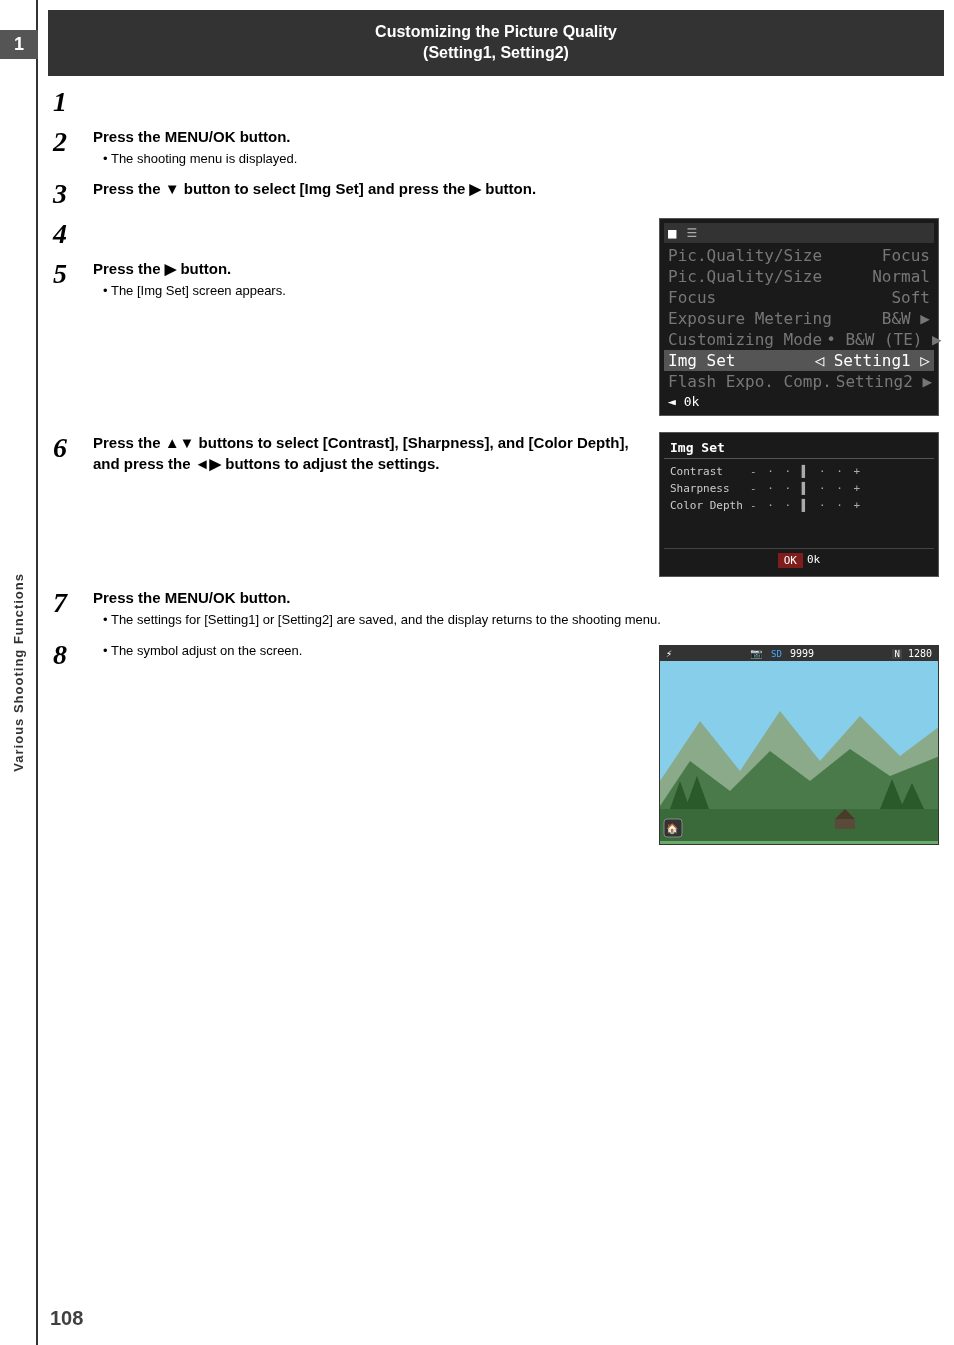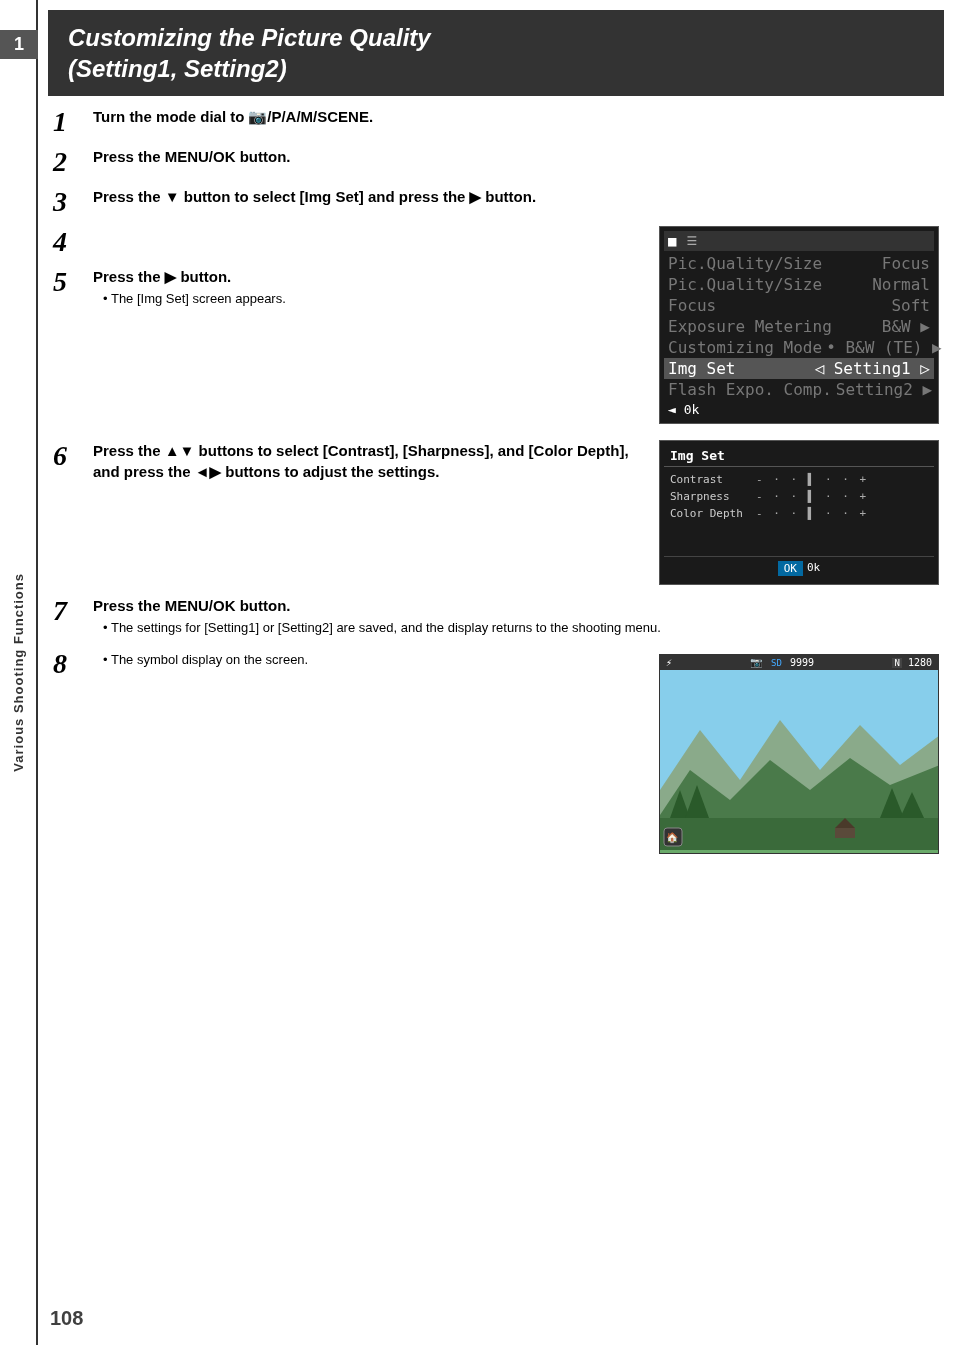--- a/index.html
+++ b/index.html
@@ -53,24 +53,24 @@
     }
 
     
     .header {
       background: #333;
       color: #fff;
       padding: 12px 20px 12px 20px;
       margin: 10px 10px 0 10px;
     }
     .header h1 {
-      font-size: 24px;
-      font-weight: bold;
-      font-style: italic;
+      font-size: 16px;
+      font-weight: bold;
       line-height: 1.3;
+      text-align: center;
     }
 
     
     .content {
       padding: 10px 15px 10px 15px;
       display: flex;
       flex-direction: column;
       gap: 0;
     }
 
@@ -184,21 +184,21 @@
       padding: 3px 6px;
       border-bottom: 1px solid #555;
       margin-bottom: 4px;
     }
     .imgset-row {
       display: flex;
       padding: 2px 6px;
       font-size: 11px;
       color: #ccc;
       align-items: center;
-      gap: 6px;
+      gap: 0;
     }
     .imgset-row-label {
       width: 80px;
       font-size: 11px;
     }
     .imgset-bar {
       flex: 1;
       font-size: 11px;
       letter-spacing: 2px;
       color: #aaa;
@@ -206,21 +206,21 @@
     .imgset-footer {
       display: flex;
       justify-content: center;
       padding: 4px;
       font-size: 11px;
       color: #fff;
       border-top: 1px solid #444;
       margin-top: 4px;
     }
     .ok-btn {
-      background: #0369a1;
+      background: #7f1d1d;
       color: #fff;
       padding: 1px 6px;
       font-size: 11px;
       margin-right: 4px;
     }
 
     
     .camera-preview {
       width: 280px;
       height: 200px;
@@ -277,29 +277,27 @@
     <h1>
       <span>Customizing the Picture Quality</span><br>
       <span>(Setting1, Setting2)</span>
     </h1>
   </div>
 
   <div class="content">
 
     <div class="step">
       <div class="step-number" style="font-family:'Times New Roman',serif;font-style:italic;font-weight:bold;font-size:28px;min-width:40px;">1</div>
-      <div class="step-content">
-        <div class="step-title">Turn the mode dial to 📷/P/A/M/SCENE.</div>
-      </div>
     </div>
 
     <div class="step">
       <div class="step-number" style="font-family:'Times New Roman',serif;font-style:italic;font-weight:bold;font-size:28px;min-width:40px;">2</div>
       <div class="step-content">
         <div class="step-title">Press the MENU/OK button.</div>
+        <div class="step-bullet">The shooting menu is displayed.</div>
       </div>
     </div>
 
     <div class="step">
       <div class="step-number" style="font-family:'Times New Roman',serif;font-style:italic;font-weight:bold;font-size:28px;min-width:40px;">3</div>
       <div class="step-content">
         <div class="step-title">Press the ▼ button to select [Img Set] and press the ▶ button.</div>
       </div>
     </div>
 
@@ -402,21 +400,21 @@
         <div class="step-title">Press the MENU/OK button.</div>
         <div class="step-bullet">The settings for [Setting1] or [Setting2] are saved, and the display returns to the shooting menu.</div>
       </div>
     </div>
 
     <div class="two-col">
       <div class="two-col-left">
         <div class="step">
           <div class="step-number" style="font-family:'Times New Roman',serif;font-style:italic;font-weight:bold;font-size:28px;min-width:40px;">8</div>
           <div class="step-content">
-            <div class="step-bullet">The symbol display on the screen.</div>
+            <div class="step-bullet">The symbol adjust on the screen.</div>
           </div>
         </div>
       </div>
 
       <div class="two-col-right">
         <div class="camera-preview">
           <div class="camera-preview-top">
             <span>⚡</span>
             <span>📷 <span style="background:#333;padding:0 2px;font-size:9px;color:#4af;">SD</span> 9999</span>
             <span><span style="background:#444;padding:0 2px;font-size:9px;">N</span> 1280</span>

